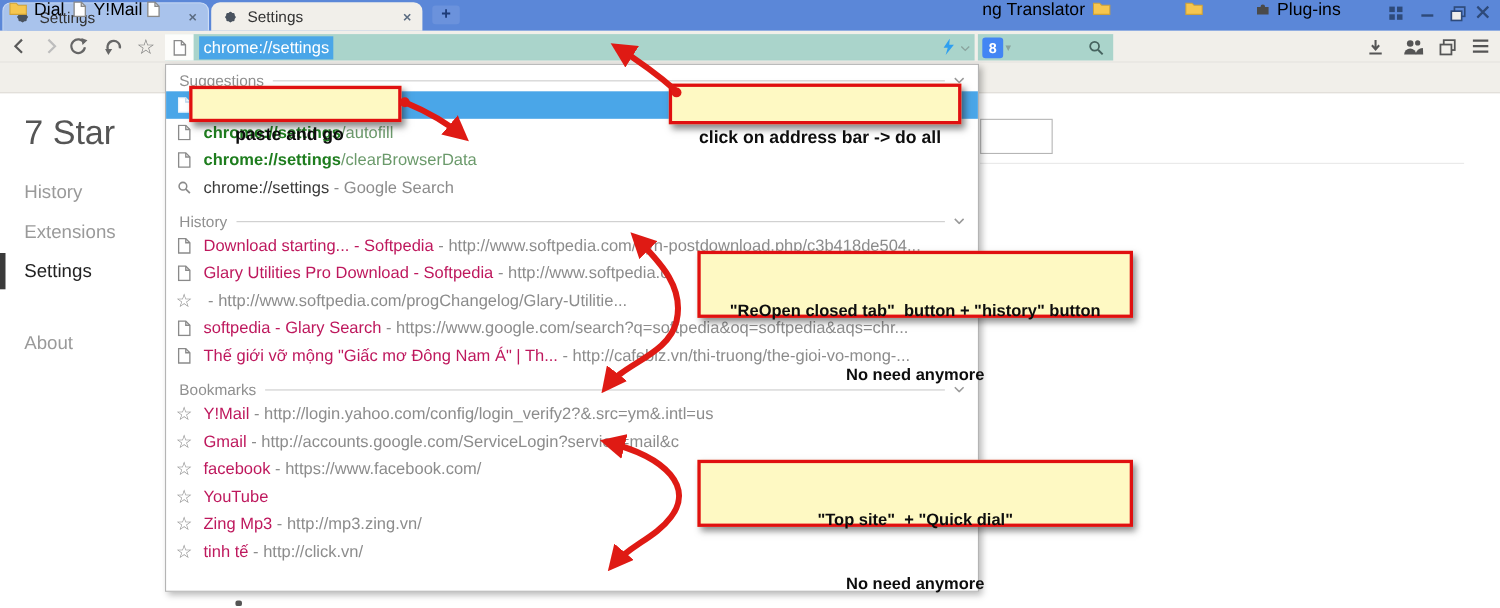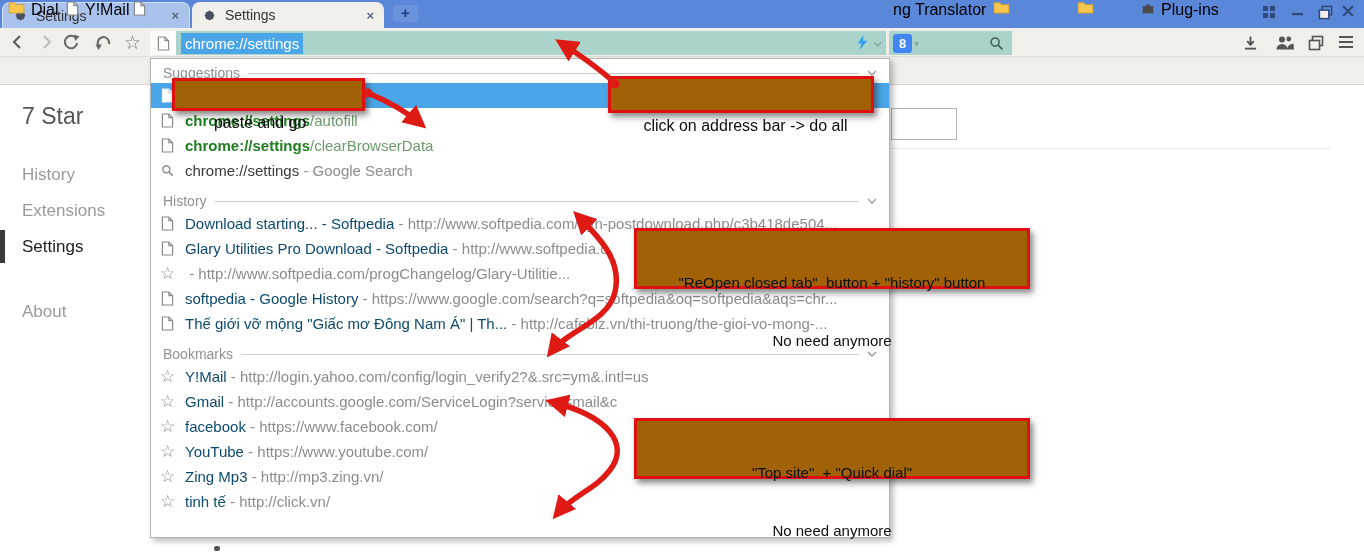--- a/index.html
+++ b/index.html
@@ -42,21 +42,21 @@
 
   
   .bkbar{position:absolute;left:0;top:57px;width:1364px;height:28px;background:#f1efea;
          border-bottom:1px solid #d8d5d0;box-sizing:border-box;font-size:14px;color:#444}
   .bk{position:absolute;top:1px;display:flex;align-items:flex-start;gap:6px;height:20px}
   .bk-dial{left:8px}.bk-ymail{left:66px}.bk-cut{left:133px}
   .bk-trans{left:893px}.bk-f1{left:993px}.bk-f2{left:1077px}.bk-plug{left:1141px}
 
   
   .pagebg{position:absolute;left:0;top:85px;width:1364px;height:468px;background:#fff}
-  .brand{position:absolute;left:22px;top:103px;font-size:23px;color:#555}
+  .brand{position:absolute;left:22px;top:103px;font-size:31px;color:#555}
   .snav{position:absolute;left:22px;font-size:17px;color:#9a9a9a}
   .snav-hist{top:165px}.snav-ext{top:201px}.snav-set{top:237px;color:#222}.snav-about{top:302px}
   .activebar{position:absolute;left:0;top:230px;width:5px;height:33px;background:#3a3a3a}
   .sbox{position:absolute;left:891px;top:108px;width:66px;height:32px;background:#fff;
         border:1px solid #b5b5b5;box-sizing:border-box}
   .hline{position:absolute;left:891px;top:148px;width:440px;height:1px;background:#e8e8e8}
   .artifact{position:absolute;left:214px;top:546px;width:6px;height:5px;background:#555;border-radius:2px}
 
   
   .dd{position:absolute;left:150px;top:58px;width:740px;height:480px;background:#fff;
@@ -64,27 +64,27 @@
       padding-top:4px;z-index:3}
   .hd{display:flex;align-items:center;height:20px;padding:0 12px;color:#909090;font-size:14px}
   .hd .rule{flex:1;height:1px;background:#cccccc;margin:0 8px}
   .hd .chev{color:#9a9a9a;display:flex}
   .hd.m{margin-top:8px}
   .row{display:flex;align-items:center;height:25px;padding:0 8px;font-size:15px;
        white-space:pre;overflow:hidden}
   .row .ic{width:17px;margin-right:9px;flex:none;display:flex;justify-content:center;color:#8a8a8a}
   .row.sel{background:#4aa6e8}
   .st{color:#9a9a9a;font-size:17px;line-height:17px}
-  .g{color:#0c4a6e}.u{color:#8c8c8c}
+  .g{color:#be185d}.u{color:#8c8c8c}
   .b{color:#1e7d1e;font-weight:bold}.r{color:#6b9a6b}
   .dark{color:#3a3a3a}
 
   
-  .ann{position:absolute;background:#a16207;border:3px solid #e01010;box-sizing:border-box;
-       box-shadow:3px 4px 6px rgba(40,40,40,.55);font-weight:normal;color:#0d0d0d;z-index:5;white-space:pre-wrap}
+  .ann{position:absolute;background:#fef9c3;border:3px solid #e01010;box-sizing:border-box;
+       box-shadow:3px 4px 6px rgba(40,40,40,.55);font-weight:bold;color:#0d0d0d;z-index:5;white-space:pre-wrap}
   .a-paste{left:172px;top:78px;width:193px;height:33px;font-size:16px;line-height:28px;padding-left:30px}
   .a-addr{left:608px;top:76px;width:266px;height:37px;font-size:16px;line-height:31px;text-align:center}
   .a-reopen{left:634px;top:228px;width:396px;height:61px;text-align:center;font-size:15px;padding-top:6px}
   .a-top{left:634px;top:418px;width:396px;height:61px;text-align:center;font-size:15px;padding-top:6px}
   .ann .l{line-height:24px}
   .arrows{position:absolute;left:0;top:0;width:1364px;height:553px;z-index:6;pointer-events:none}
 </style>
 </head>
 <body>
 
@@ -347,21 +347,21 @@
     <span class="g">Glary Utilities Pro Download - Softpedia</span><span class="u"> - http://www.softpedia.c</span>
   </div>
   <div class="row">
     <span class="ic st">☆</span>
     <span class="u"> - http://www.softpedia.com/progChangelog/Glary-Utilitie...</span>
   </div>
   <div class="row">
     <span class="ic"><svg width="13" height="15">
           <use href="#i-page"></use>
         </svg></span>
-    <span class="g">softpedia - Google History</span><span class="u"> - https://www.google.com/search?q=softpedia&amp;oq=softpedia&amp;aqs=chr...</span>
+    <span class="g">softpedia - Glary Search</span><span class="u"> - https://www.google.com/search?q=softpedia&amp;oq=softpedia&amp;aqs=chr...</span>
   </div>
   <div class="row">
     <span class="ic"><svg width="13" height="15">
           <use href="#i-page"></use>
         </svg></span>
     <span class="g">Thế giới vỡ mộng "Giấc mơ Đông Nam Á" | Th...</span><span class="u"> - http://cafebiz.vn/thi-truong/the-gioi-vo-mong-...</span>
   </div>
 
   <div class="hd m">
     <span>Bookmarks</span>
@@ -377,21 +377,21 @@
   <div class="row">
     <span class="ic st">☆</span>
     <span class="g">Gmail</span><span class="u"> - http://accounts.google.com/ServiceLogin?service=mail&amp;c</span>
   </div>
   <div class="row">
     <span class="ic st">☆</span>
     <span class="g">facebook</span><span class="u"> - https://www.facebook.com/</span>
   </div>
   <div class="row">
     <span class="ic st">☆</span>
-    <span class="g">YouTube</span><span class="u"> - https://www.youtube.com/</span>
+    <span class="g">YouTube</span>
   </div>
   <div class="row">
     <span class="ic st">☆</span>
     <span class="g">Zing Mp3</span><span class="u"> - http://mp3.zing.vn/</span>
   </div>
   <div class="row">
     <span class="ic st">☆</span>
     <span class="g">tinh tế</span><span class="u"> - http://click.vn/</span>
   </div>
 </div>

